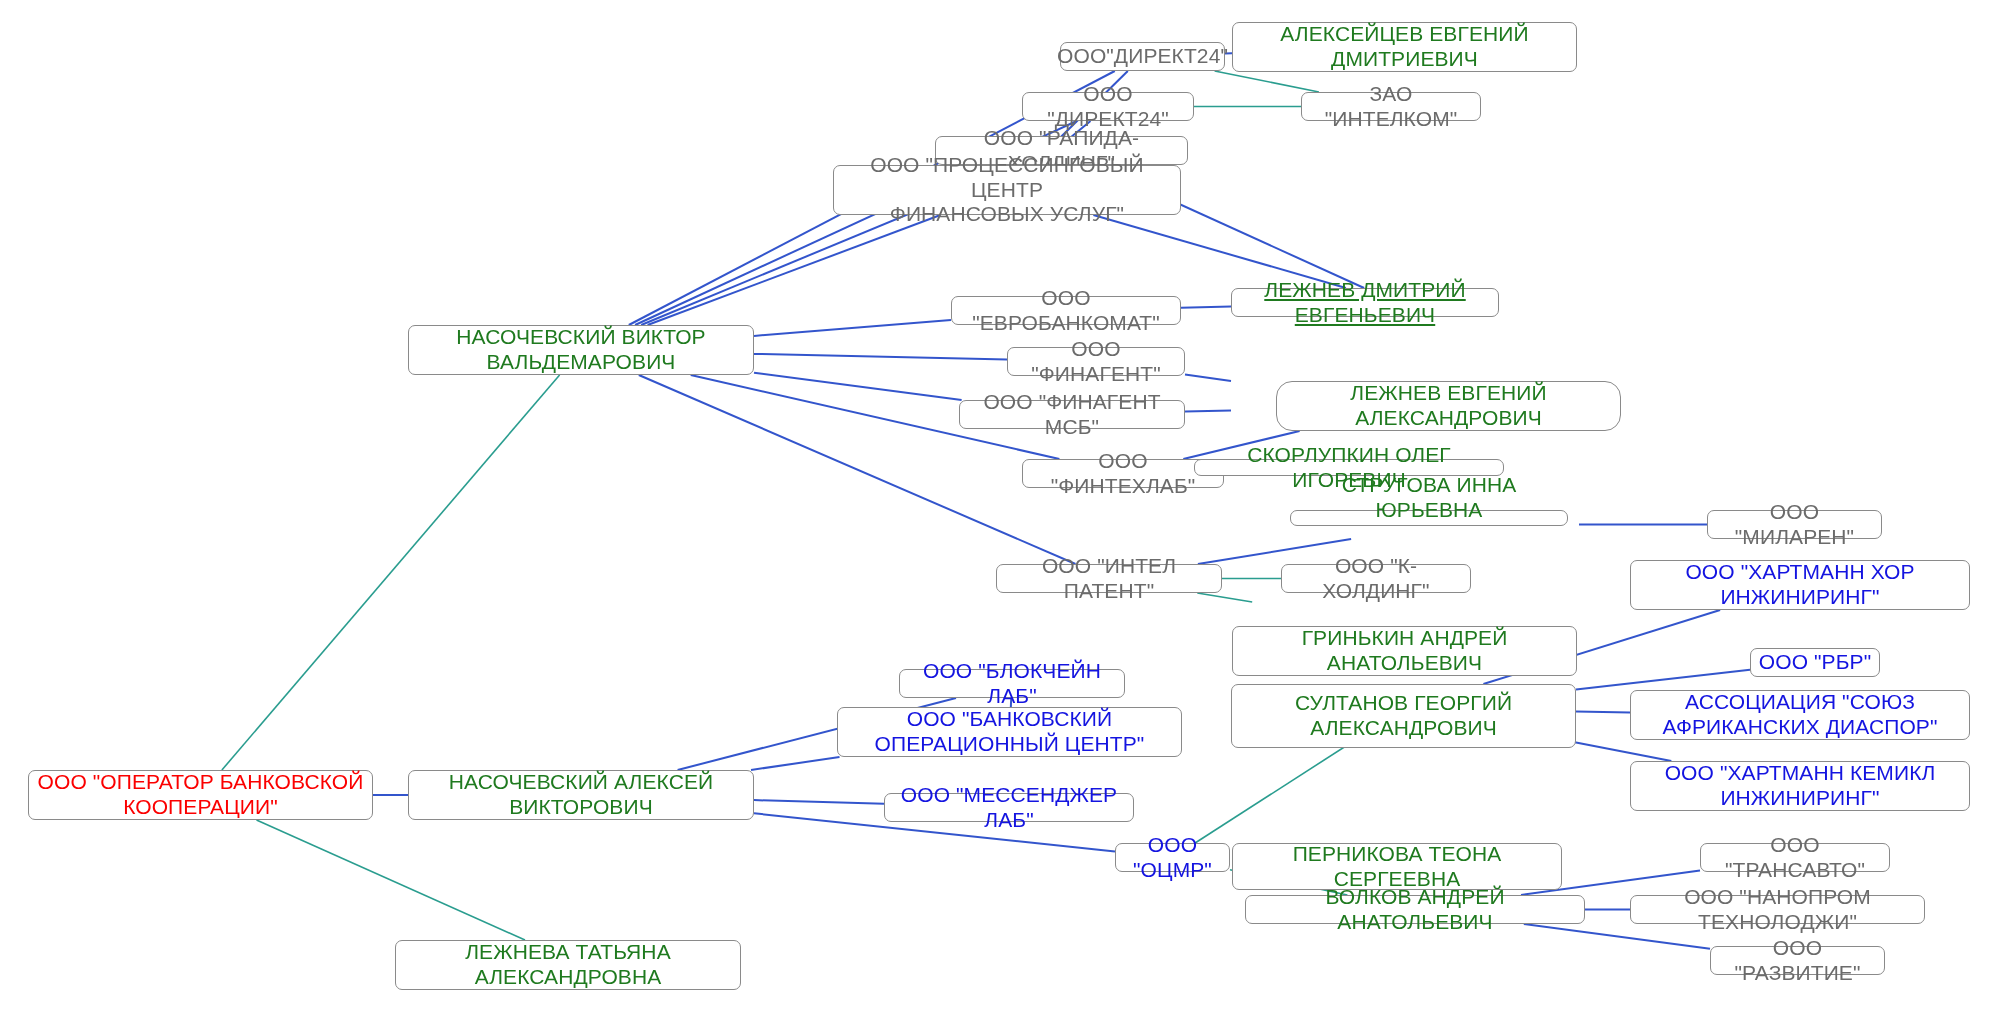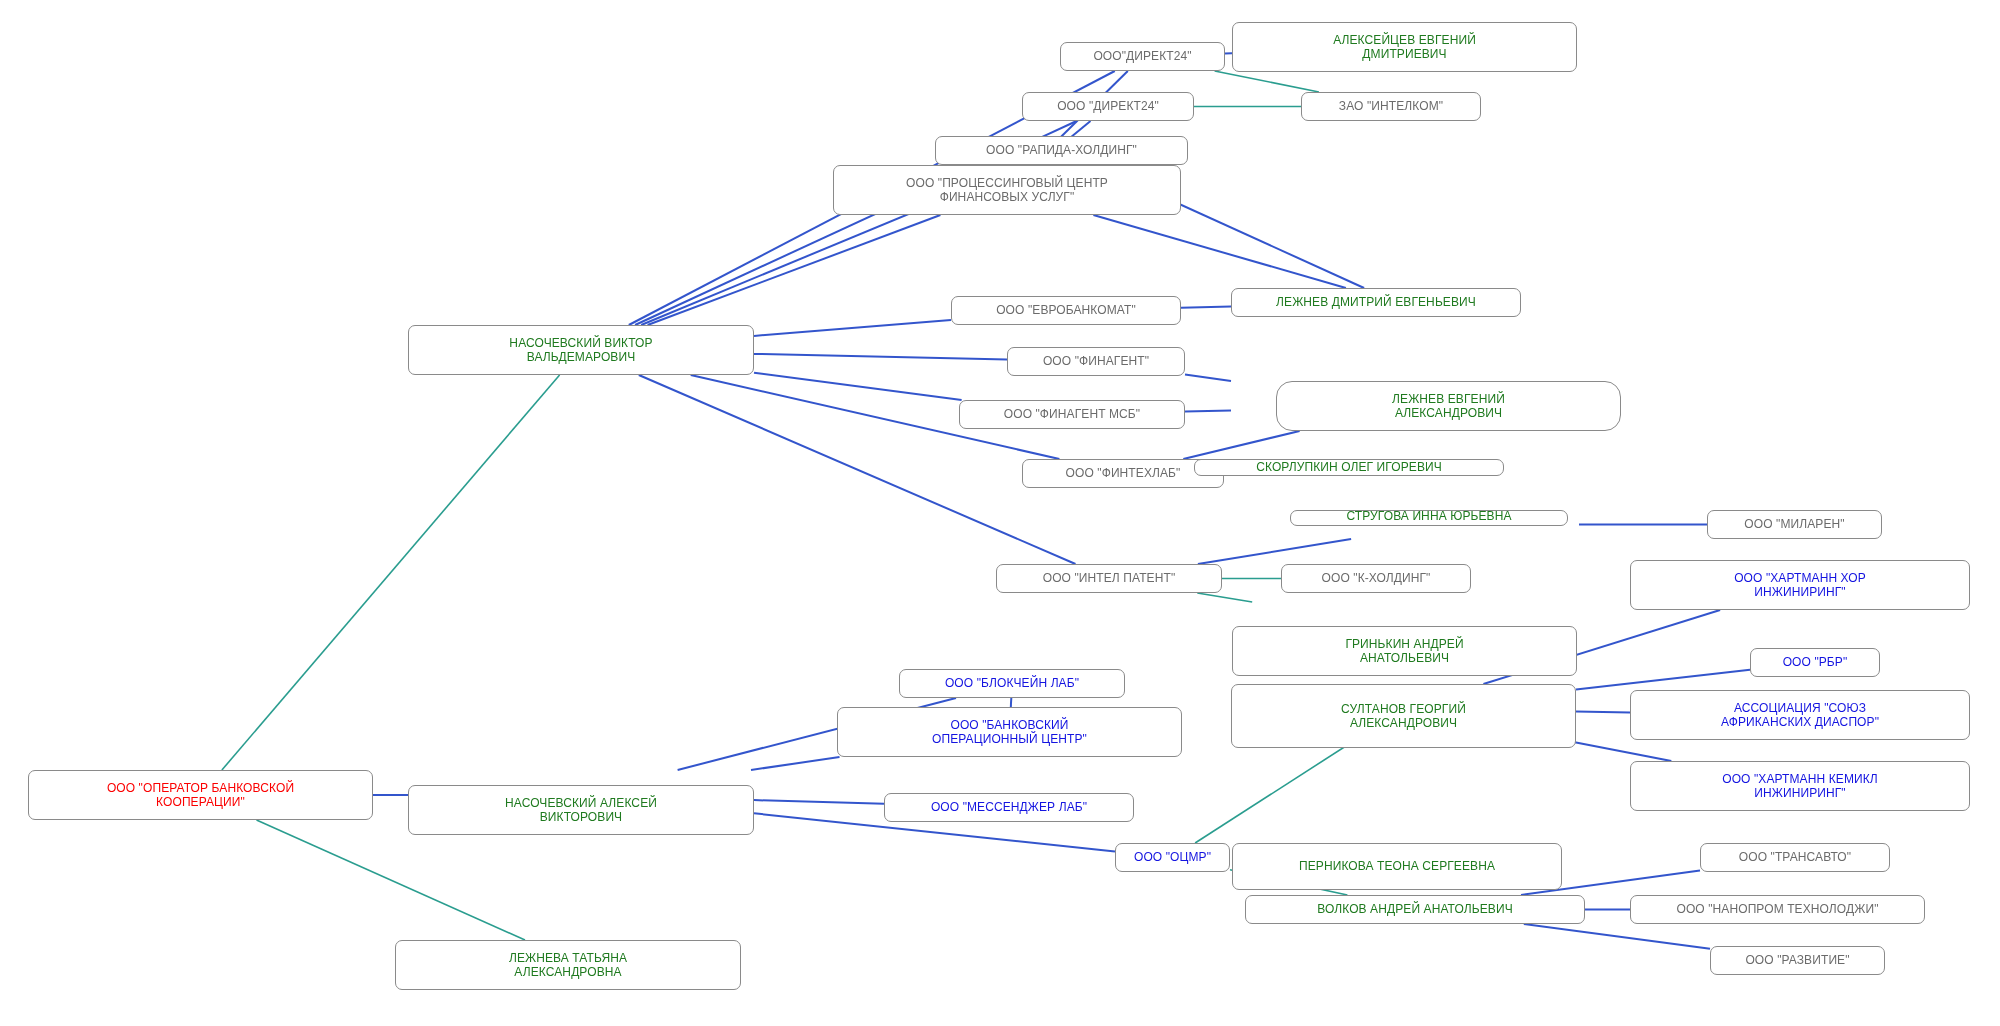--- a/index.html
+++ b/index.html
@@ -33,21 +33,21 @@
     border: 1px solid #8a8a8a;
     border-radius: 7px;
     display: flex;
     align-items: center;
     justify-content: center;
     text-align: center;
     line-height: 1.18;
     letter-spacing: 0.1px;
     white-space: pre-line;
     padding: 2px 7px;
-    font-size: 12px;
+    font-size: 21px;
   }
   .node.kind-company  { color: #6b6b6b; }
   .node.kind-person   { color: #1f7a1f; }
   .node.kind-highlight{ color: #1414e0; }
   .node.kind-root     { color: #fb0000; }
 </style>
 </head>
 <body>
 
 <div id="canvas">
@@ -101,21 +101,21 @@
       <div class="node kind-person" style="left: 1232px; top: 22px; width: 345px; height: 50px;"><span>АЛЕКСЕЙЦЕВ ЕВГЕНИЙ
 ДМИТРИЕВИЧ</span></div>
       <div class="node kind-company" style="left: 1022px; top: 92px; width: 172px; height: 29px;"><span>ООО "ДИРЕКТ24"</span></div>
       <div class="node kind-company" style="left: 1301px; top: 92px; width: 180px; height: 29px;"><span>ЗАО "ИНТЕЛКОМ"</span></div>
       <div class="node kind-company" style="left: 935px; top: 136px; width: 253px; height: 29px;"><span>ООО "РАПИДА-ХОЛДИНГ"</span></div>
       <div class="node kind-company" style="left: 833px; top: 165px; width: 348px; height: 50px;"><span>ООО "ПРОЦЕССИНГОВЫЙ ЦЕНТР
 ФИНАНСОВЫХ УСЛУГ"</span></div>
       <div class="node kind-person" style="left: 408px; top: 325px; width: 346px; height: 50px;"><span>НАСОЧЕВСКИЙ ВИКТОР
 ВАЛЬДЕМАРОВИЧ</span></div>
       <div class="node kind-company" style="left: 951px; top: 296px; width: 230px; height: 29px;"><span>ООО "ЕВРОБАНКОМАТ"</span></div>
-      <div class="node kind-person" style="left: 1231px; top: 288px; width: 290px; height: 29px;"><span>ЛЕЖНЕВ ДМИТРИЙ ЕВГЕНЬЕВИЧ</span></div>
+      <div class="node kind-person" style="left: 1231px; top: 288px; width: 268px; height: 29px; text-decoration: underline;"><span>ЛЕЖНЕВ ДМИТРИЙ ЕВГЕНЬЕВИЧ</span></div>
       <div class="node kind-company" style="left: 1007px; top: 347px; width: 178px; height: 29px;"><span>ООО "ФИНАГЕНТ"</span></div>
       <div class="node kind-company" style="left: 959px; top: 400px; width: 226px; height: 29px;"><span>ООО "ФИНАГЕНТ МСБ"</span></div>
       <div class="node kind-person" style="left: 1276px; top: 381px; width: 345px; height: 50px; border-radius: 16px;"><span>ЛЕЖНЕВ ЕВГЕНИЙ
 АЛЕКСАНДРОВИЧ</span></div>
       <div class="node kind-company" style="left: 1022px; top: 459px; width: 202px; height: 29px;"><span>ООО "ФИНТЕХЛАБ"</span></div>
       <div class="node kind-person" style="left: 1194px; top: 459px; width: 310px; height: 17px;"><span>СКОРЛУПКИН ОЛЕГ ИГОРЕВИЧ</span></div>
       <div class="node kind-person" style="left: 1290px; top: 510px; width: 278px; height: 16px; align-items: flex-end;"><span>СТРУГОВА ИННА ЮРЬЕВНА</span></div>
       <div class="node kind-company" style="left: 1707px; top: 510px; width: 175px; height: 29px;"><span>ООО "МИЛАРЕН"</span></div>
       <div class="node kind-company" style="left: 996px; top: 564px; width: 226px; height: 29px;"><span>ООО "ИНТЕЛ ПАТЕНТ"</span></div>
       <div class="node kind-company" style="left: 1281px; top: 564px; width: 190px; height: 29px;"><span>ООО "К-ХОЛДИНГ"</span></div>
@@ -128,21 +128,21 @@
       <div class="node kind-person" style="left: 1231px; top: 684px; width: 345px; height: 64px;"><span>СУЛТАНОВ ГЕОРГИЙ
 АЛЕКСАНДРОВИЧ</span></div>
       <div class="node kind-highlight" style="left: 1630px; top: 690px; width: 340px; height: 50px;"><span>АССОЦИАЦИЯ "СОЮЗ
 АФРИКАНСКИХ ДИАСПОР"</span></div>
       <div class="node kind-highlight" style="left: 837px; top: 707px; width: 345px; height: 50px;"><span>ООО "БАНКОВСКИЙ
 ОПЕРАЦИОННЫЙ ЦЕНТР"</span></div>
       <div class="node kind-highlight" style="left: 1630px; top: 761px; width: 340px; height: 50px;"><span>ООО "ХАРТМАНН КЕМИКЛ
 ИНЖИНИРИНГ"</span></div>
       <div class="node kind-root" style="left: 28px; top: 770px; width: 345px; height: 50px;"><span>ООО "ОПЕРАТОР БАНКОВСКОЙ
 КООПЕРАЦИИ"</span></div>
-      <div class="node kind-person" style="left: 408px; top: 770px; width: 346px; height: 50px; margin-top: 15px;"><span>НАСОЧЕВСКИЙ АЛЕКСЕЙ
+      <div class="node kind-person" style="left: 408px; top: 770px; width: 346px; height: 50px;"><span>НАСОЧЕВСКИЙ АЛЕКСЕЙ
 ВИКТОРОВИЧ</span></div>
       <div class="node kind-highlight" style="left: 884px; top: 793px; width: 250px; height: 29px;"><span>ООО "МЕССЕНДЖЕР ЛАБ"</span></div>
       <div class="node kind-highlight" style="left: 1115px; top: 843px; width: 115px; height: 29px;"><span>ООО "ОЦМР"</span></div>
       <div class="node kind-person" style="left: 1232px; top: 843px; width: 330px; height: 47px;"><span>ПЕРНИКОВА ТЕОНА СЕРГЕЕВНА</span></div>
       <div class="node kind-company" style="left: 1700px; top: 843px; width: 190px; height: 29px;"><span>ООО "ТРАНСАВТО"</span></div>
       <div class="node kind-person" style="left: 1245px; top: 895px; width: 340px; height: 29px;"><span>ВОЛКОВ АНДРЕЙ АНАТОЛЬЕВИЧ</span></div>
       <div class="node kind-company" style="left: 1630px; top: 895px; width: 295px; height: 29px;"><span>ООО "НАНОПРОМ ТЕХНОЛОДЖИ"</span></div>
       <div class="node kind-company" style="left: 1710px; top: 946px; width: 175px; height: 29px;"><span>ООО "РАЗВИТИЕ"</span></div>
       <div class="node kind-person" style="left: 395px; top: 940px; width: 346px; height: 50px;"><span>ЛЕЖНЕВА ТАТЬЯНА
 АЛЕКСАНДРОВНА</span></div>

